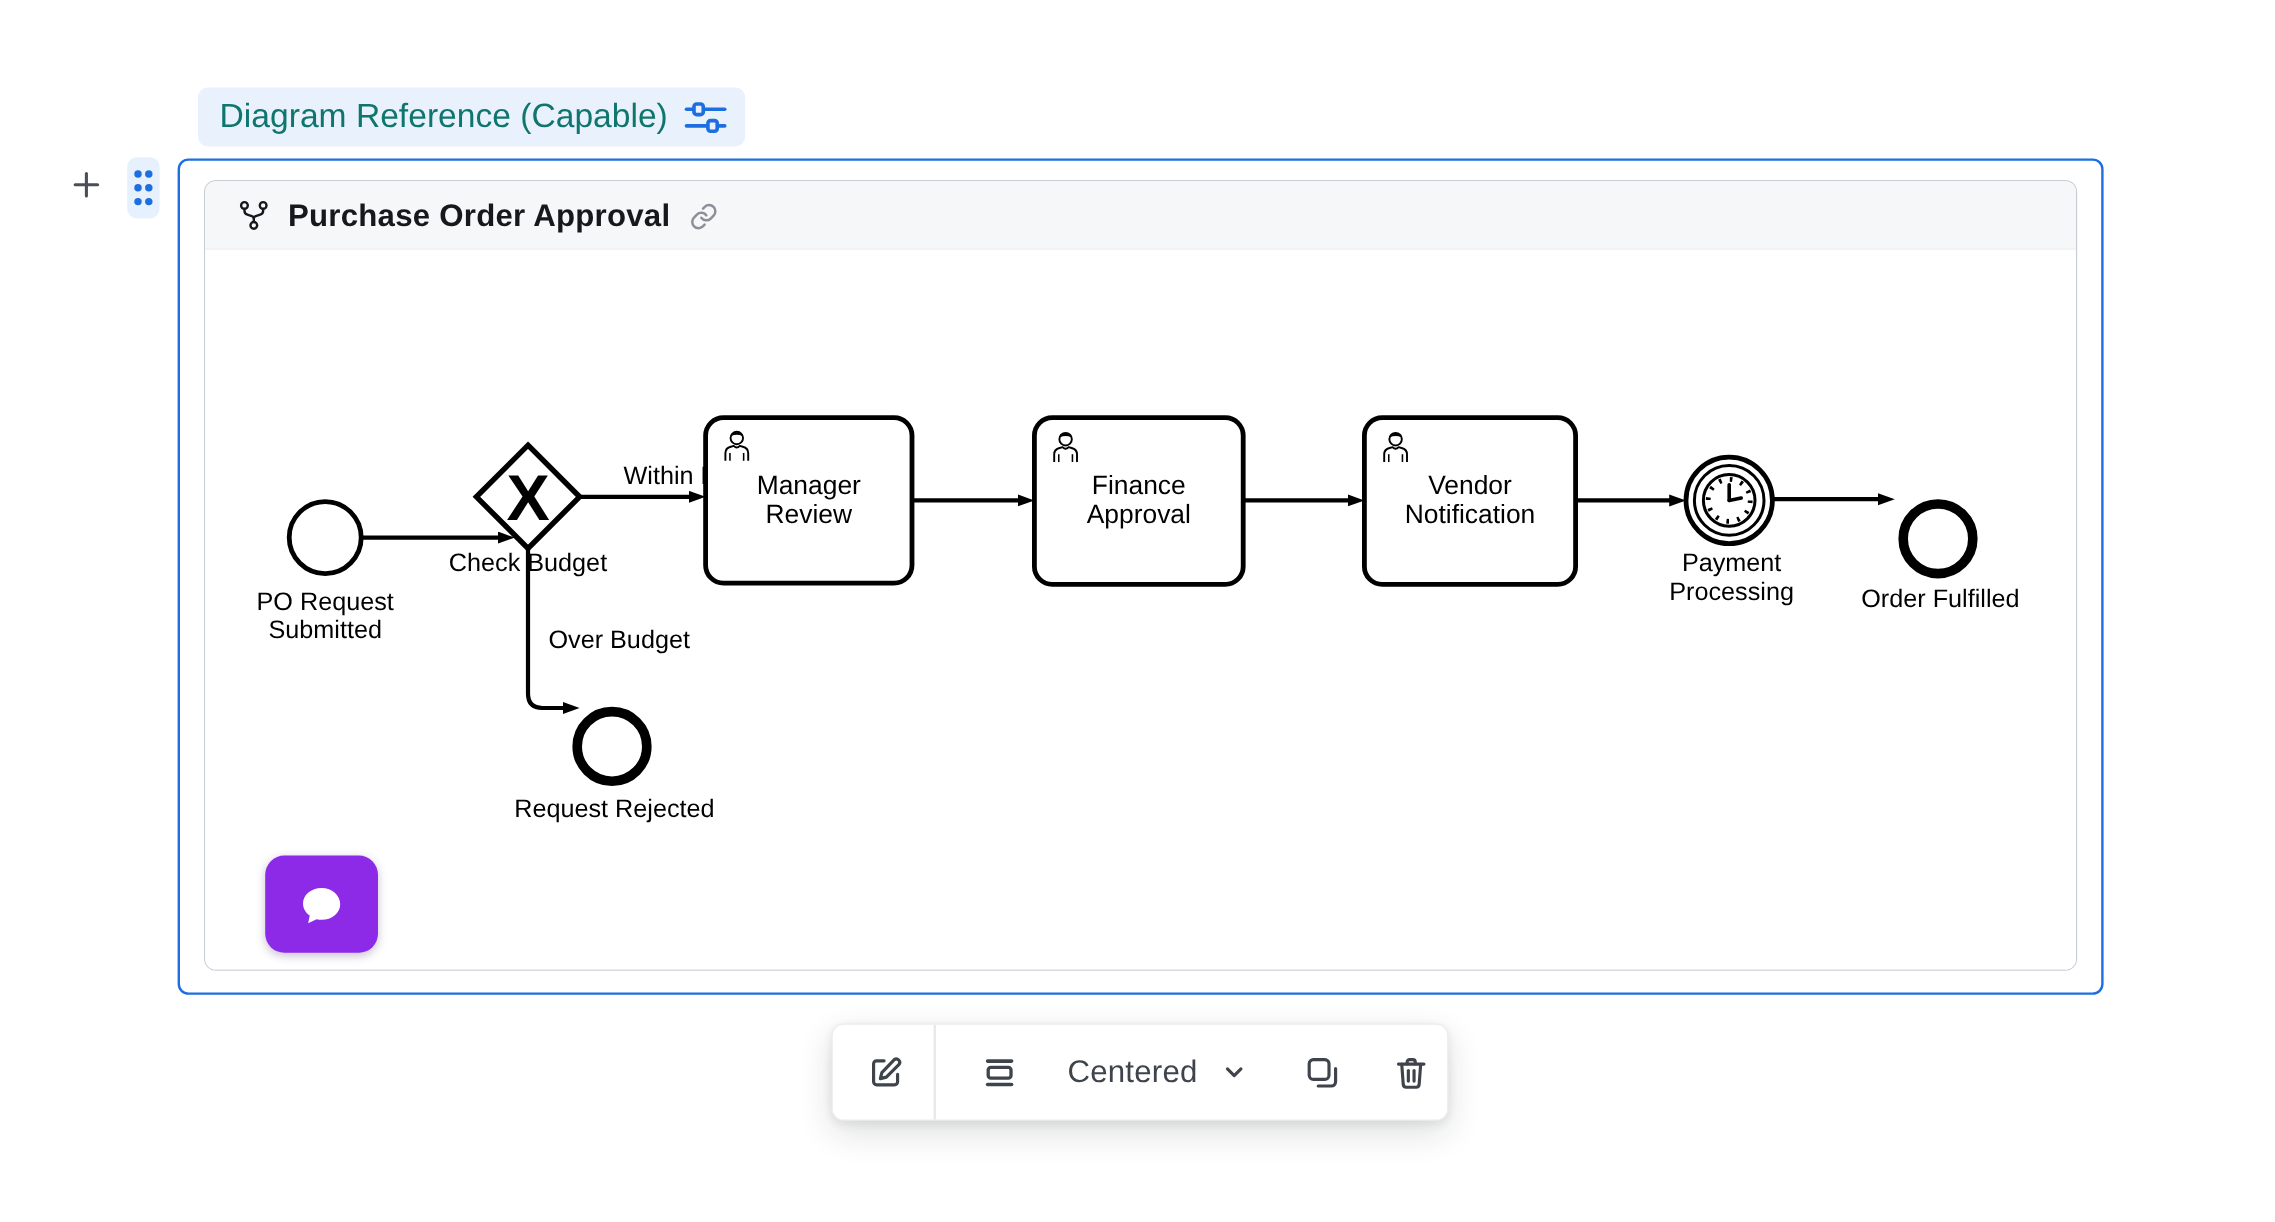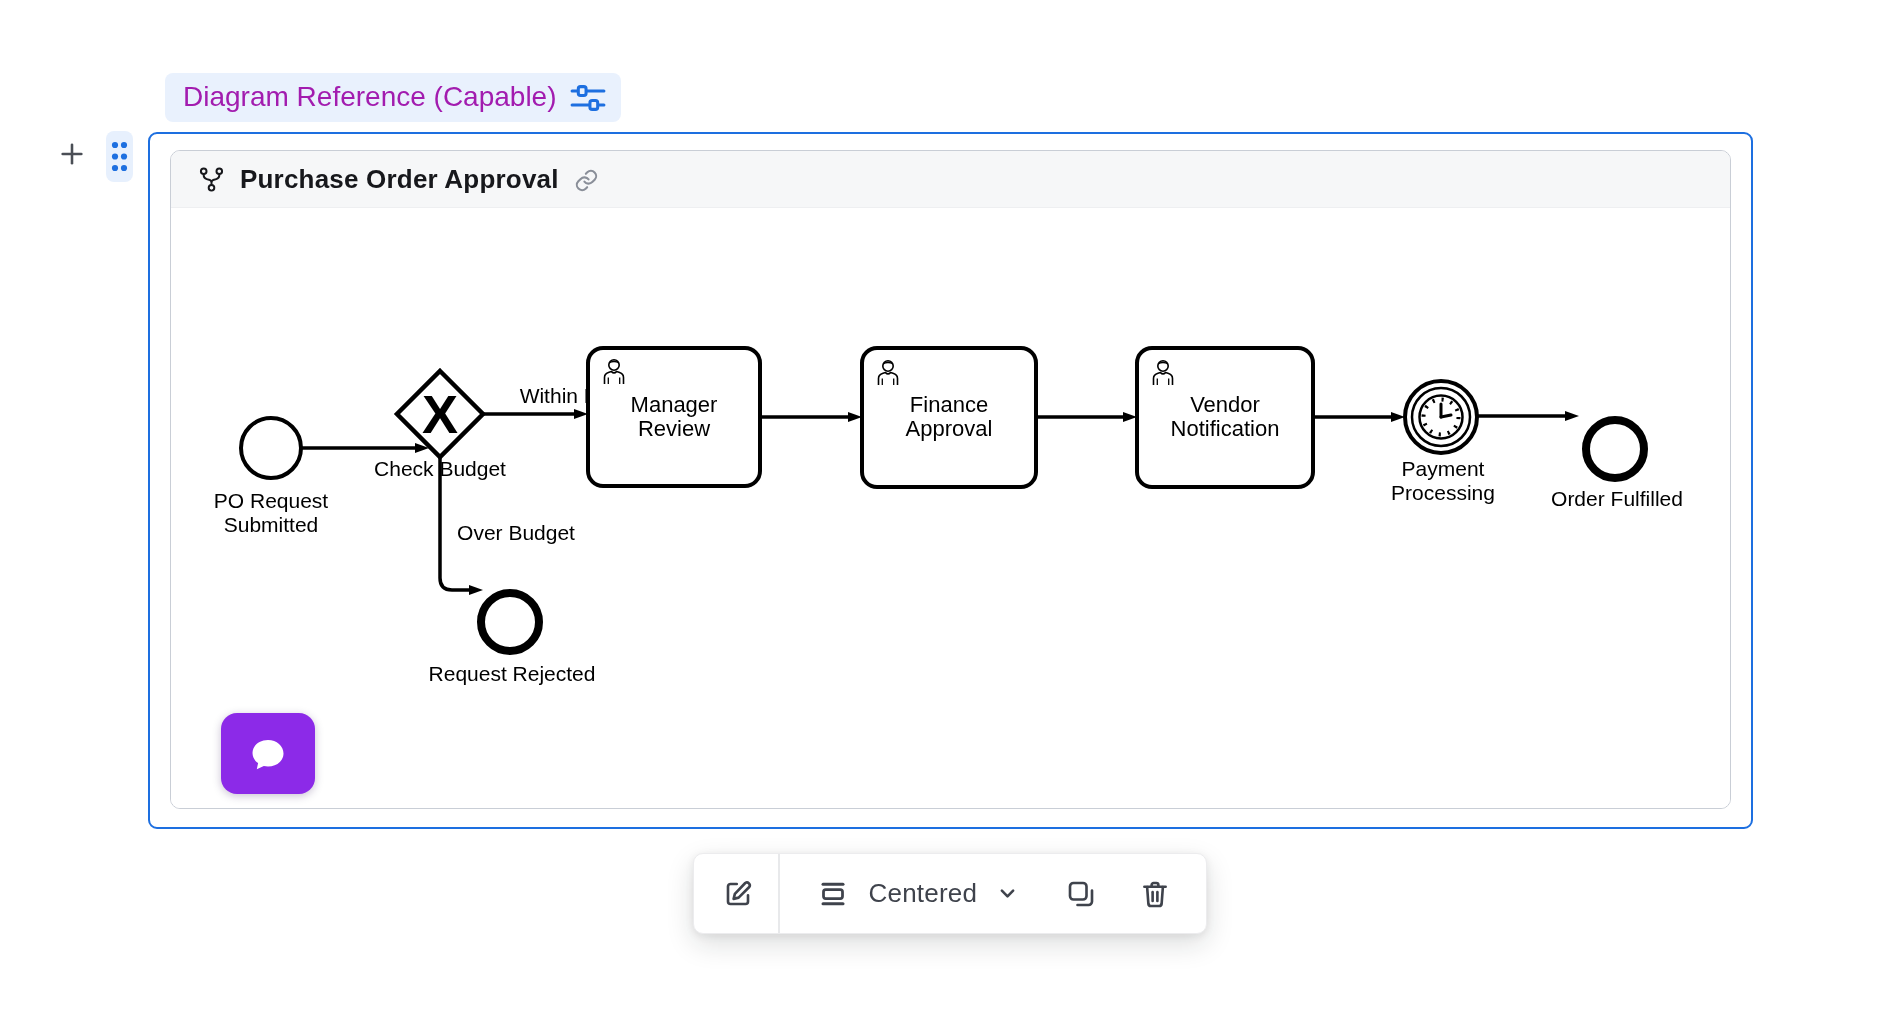--- a/index.html
+++ b/index.html
@@ -9,21 +9,21 @@
     background:#ffffff; font-family:"Liberation Sans", sans-serif;
   }
 
   
   .pill {
     position:absolute; left:165px; top:73px; height:49px;
     background:#E9F1FD; border-radius:8px;
     display:flex; align-items:center; gap:13px;
     padding:0 15px 0 18px; cursor:pointer;
   }
-  .pill-text { color:#a21caf; font-size:28px; line-height:1; padding-bottom:2px; }
+  .pill-text { color:#0f766e; font-size:28px; line-height:1; padding-bottom:2px; }
 
   
   .gutter-plus {
     position:absolute; left:57px; top:139px; width:30px; height:30px;
     display:flex; align-items:center; justify-content:center; cursor:pointer;
   }
   .drag-handle {
     position:absolute; left:106px; top:131px; width:27px; height:51px;
     background:#E7F0FD; border-radius:8px;
     display:flex; align-items:center; justify-content:center; cursor:grab;
@@ -63,21 +63,21 @@
   .toolbar {
     position:absolute; left:693px; top:853px; width:514px; height:81px;
     background:#fff; border:1px solid #ECECEE; border-radius:10px;
     box-shadow:0 10px 28px rgba(23,26,31,.14), 0 2px 8px rgba(23,26,31,.08);
     display:flex; align-items:center;
   }
   .tb-btn { background:none; border:none; padding:0; display:flex; align-items:center; cursor:pointer; }
   .tb-edit { margin:0 25px 0 29px; }
   .tb-divider { width:1.5px; align-self:stretch; background:#E8E9EB; }
   .align-group { display:flex; align-items:center; margin-left:38px; cursor:pointer; }
-  .align-label { font-size:26px; color:#3F434C; font-weight:500; margin-left:21px; letter-spacing:.2px; }
+  .align-label { font-size:26px; color:#3F434C; font-weight:500; margin-left:42px; letter-spacing:.2px; }
   .align-chevron { margin-left:17px; display:flex; }
   .tb-copy { margin-left:45px; }
   .tb-trash { margin-left:44px; }
 </style>
 </head>
 <body>
 
 <div class="pill">
   <span class="pill-text">Diagram Reference (Capable)</span>
   <span style="display:flex">

